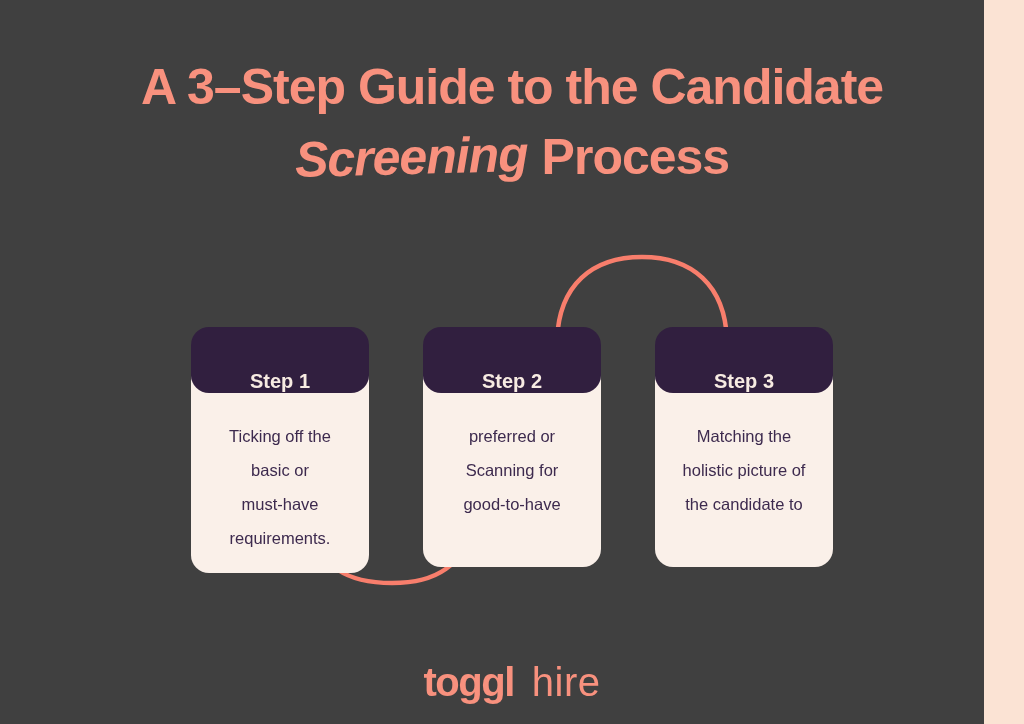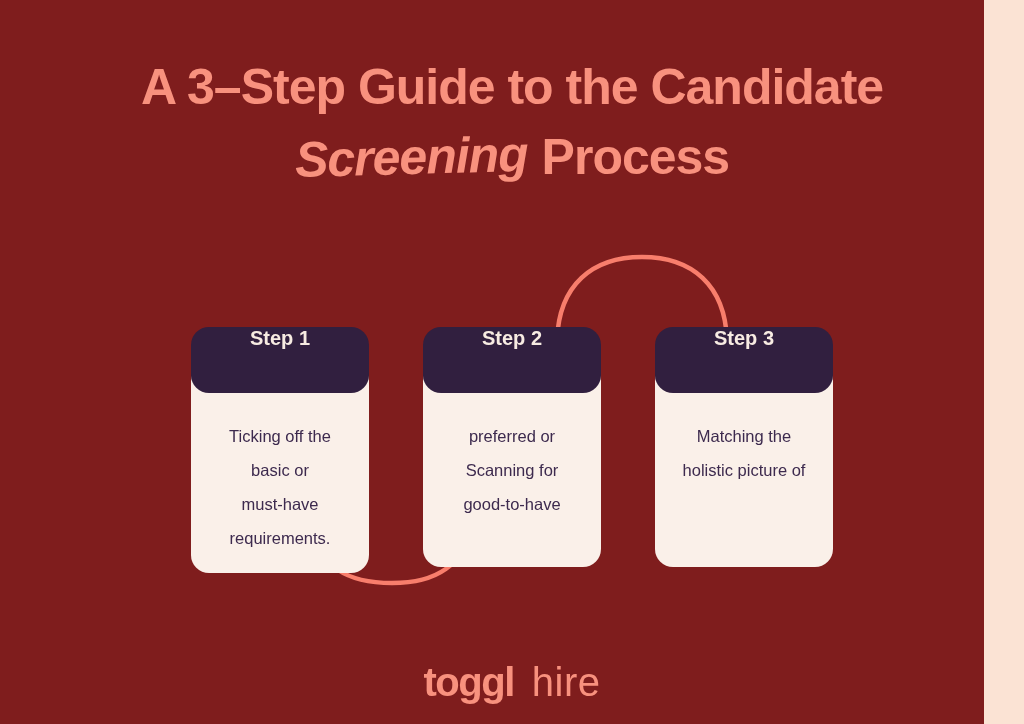--- a/index.html
+++ b/index.html
@@ -6,21 +6,21 @@
   html, body { width: 1024px; height: 724px; }
   body {
     font-family: "Liberation Sans", sans-serif;
     background: #FBE3D4;
     overflow: hidden;
   }
   .canvas {
     position: relative;
     width: 984px;
     height: 724px;
-    background: #7f1d1d;
+    background: #404040;
   }
   
   .page-title {
     position: absolute;
     top: 52px;
     left: 0;
     width: 1024px;
     text-align: center;
     color: #F8917E;
     font-weight: bold;
@@ -55,21 +55,21 @@
     z-index: 1;
   }
   .card { width: 178px; position: relative; }
   .card-header {
     position: relative;
     z-index: 2;
     height: 66px;
     background: #311F3F;
     border-radius: 18px;
     display: flex;
-    align-items: flex-start;
+    align-items: flex-end;
     justify-content: center;
   }
   .card-header span {
     color: #F7EBE2;
     font-weight: bold;
     font-size: 20px;
   }
   .card-body {
     position: relative;
     z-index: 1;
@@ -141,20 +141,21 @@
       </div>
     </div>
 
     <div class="card">
       <div class="card-header">
         <span>Step 3</span>
       </div>
       <div class="card-body">
         <div class="card-line">Matching the</div>
         <div class="card-line">holistic picture of</div>
+        <div class="card-line">the candidate to</div>
       </div>
     </div>
 
   </div>
 
   <div class="logo">
     <span class="logo-bold">toggl</span><span class="logo-light">hire</span>
   </div>
 
 </div>

